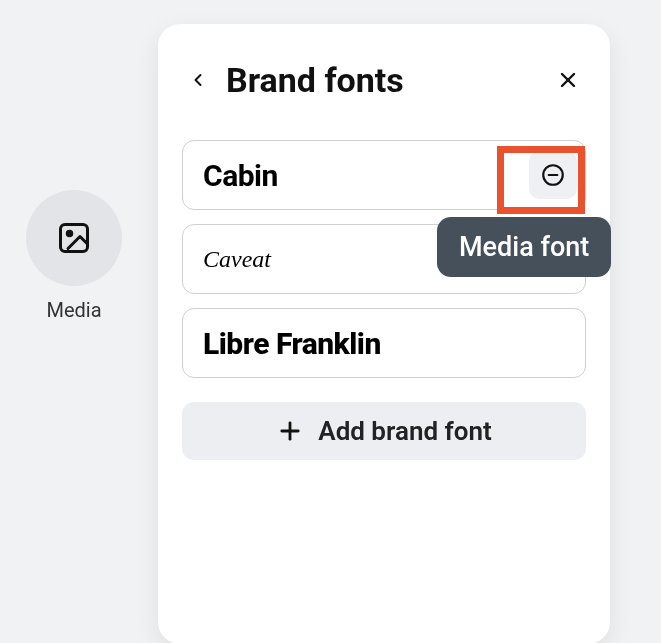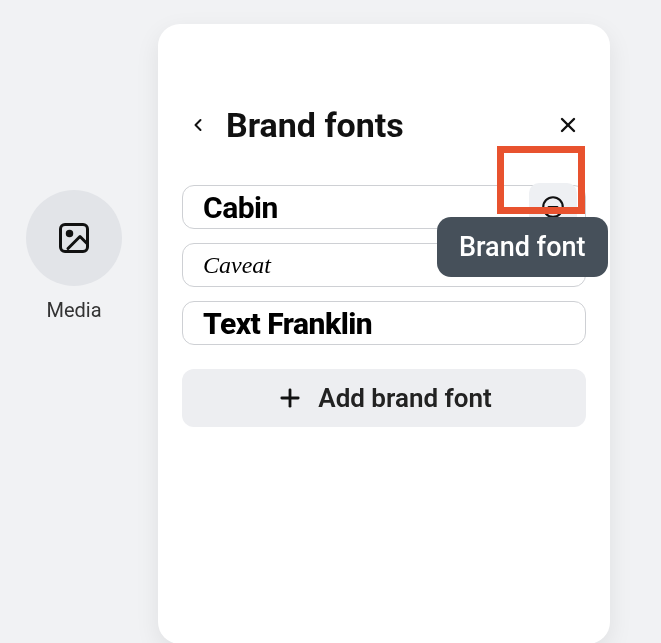--- a/index.html
+++ b/index.html
@@ -55,21 +55,20 @@
     border-radius: 22px;
     box-shadow: 0 8px 24px rgba(0,0,0,0.08);
     padding: 36px 24px;
   }
   .panel-header {
     display: flex;
     align-items: center;
     justify-content: space-between;
     margin-bottom: 40px;
     padding: 0 6px;
-    margin-top: 45px;
   }
   .header-left {
     display: flex;
     align-items: center;
     gap: 18px;
   }
   .panel-title {
     font-size: 34px;
     font-weight: 700;
     color: #111;
@@ -81,21 +80,21 @@
     cursor: pointer;
   }
 
   .font-list {
     display: flex;
     flex-direction: column;
     gap: 14px;
   }
   .font-row {
     position: relative;
-    height: 44px;
+    height: 70px;
     border: 1px solid #ced0d4;
     border-radius: 12px;
     display: flex;
     align-items: center;
     padding: 0 20px;
     background: #fff;
   }
   .font-name { font-size: 30px; color: #000; }
   .font-cabin { font-weight: 700; letter-spacing: -0.5px; }
   .font-caveat { font-style: italic; font-family: "Segoe Script","Brush Script MT",cursive; font-size: 24px; }
@@ -201,28 +200,28 @@
           <line x1="8" y1="12" x2="16" y2="12"></line>
         </svg>
       </div>
     </div>
 
     <div class="font-row">
       <span class="font-name font-caveat">Caveat</span>
     </div>
 
     <div class="font-row">
-      <span class="font-name font-libre">Text Franklin</span>
+      <span class="font-name font-libre">Libre Franklin</span>
     </div>
   </div>
 
   <div class="add-btn">
     <svg width="28" height="28" viewBox="0 0 24 24" fill="none" stroke="#111" stroke-width="2.4" stroke-linecap="round" stroke-linejoin="round">
       <line x1="12" y1="5" x2="12" y2="19"></line>
       <line x1="5" y1="12" x2="19" y2="12"></line>
     </svg>
     <span class="add-label">Add brand font</span>
   </div>
 </div>
 
 <div class="annotation-box"></div>
 
-<div class="tooltip">Brand font</div>
+<div class="tooltip">Media font</div>
 
 </body></html>

